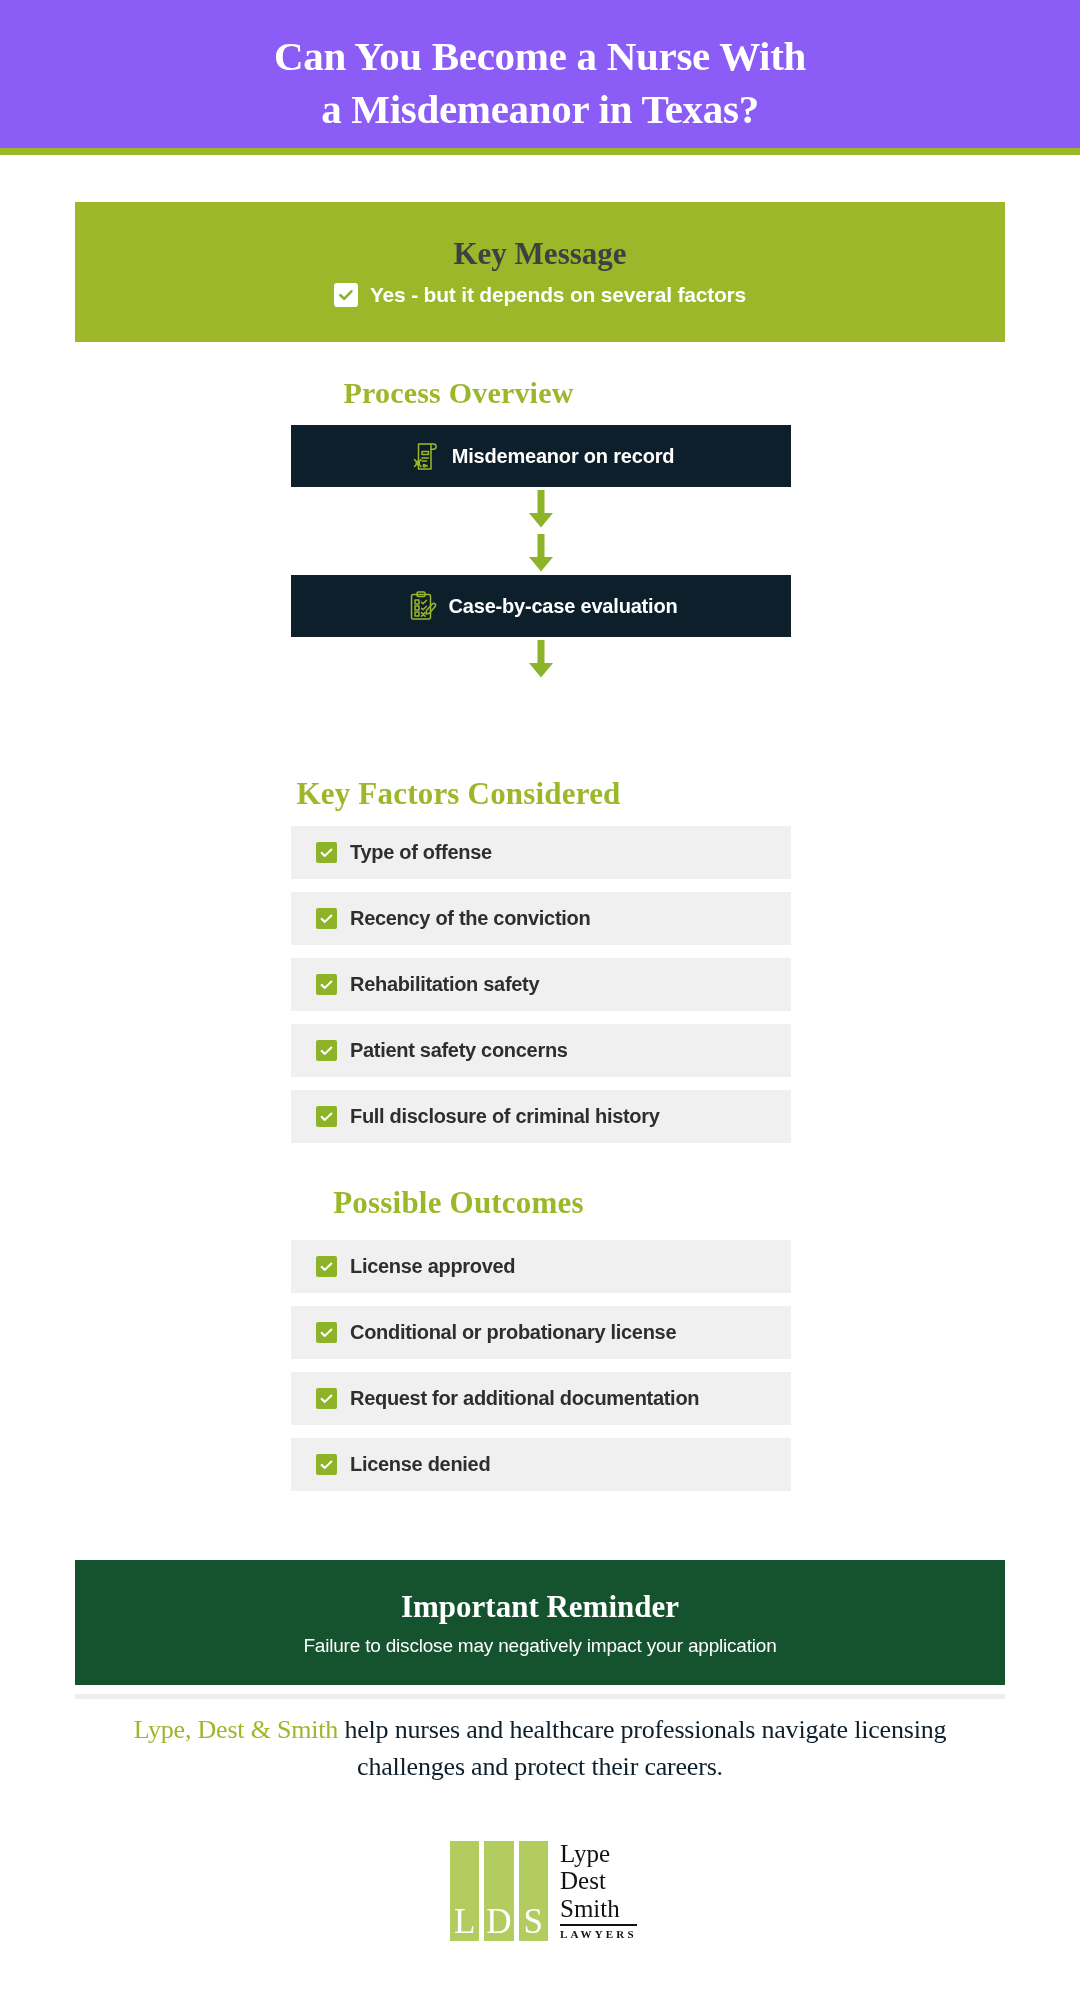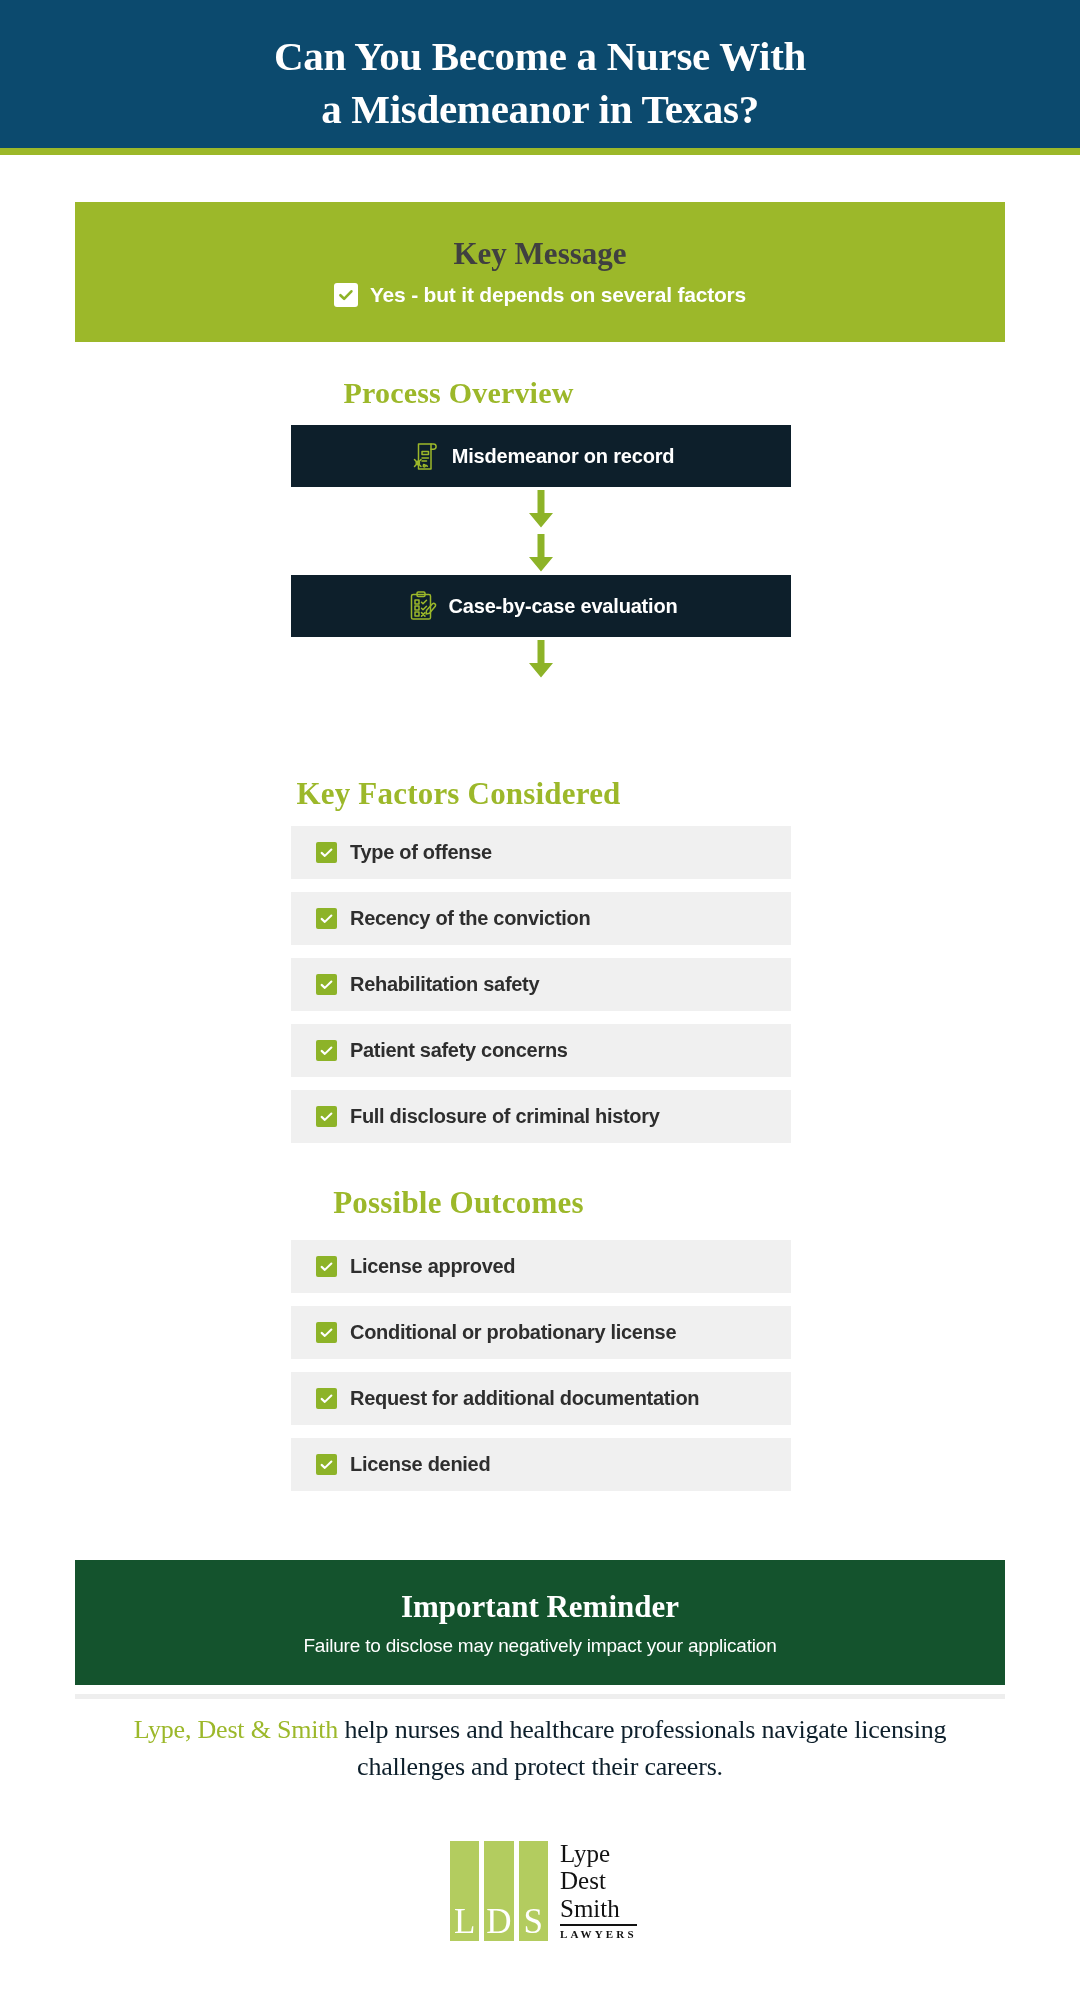--- a/index.html
+++ b/index.html
@@ -14,21 +14,21 @@
     width: 1080px;
     height: 2000px;
     background: #ffffff;
     overflow: hidden;
   }
 
   
   .header {
     width: 1080px;
     height: 148px;
-    background: #0c4a6e;
+    background: #8b5cf6;
     display: flex;
     flex-direction: column;
     align-items: center;
     justify-content: center;
     padding-top: 18px;
   }
   .header h1 {
     font-family: "Liberation Serif", serif;
     font-weight: bold;
     color: #ffffff;

